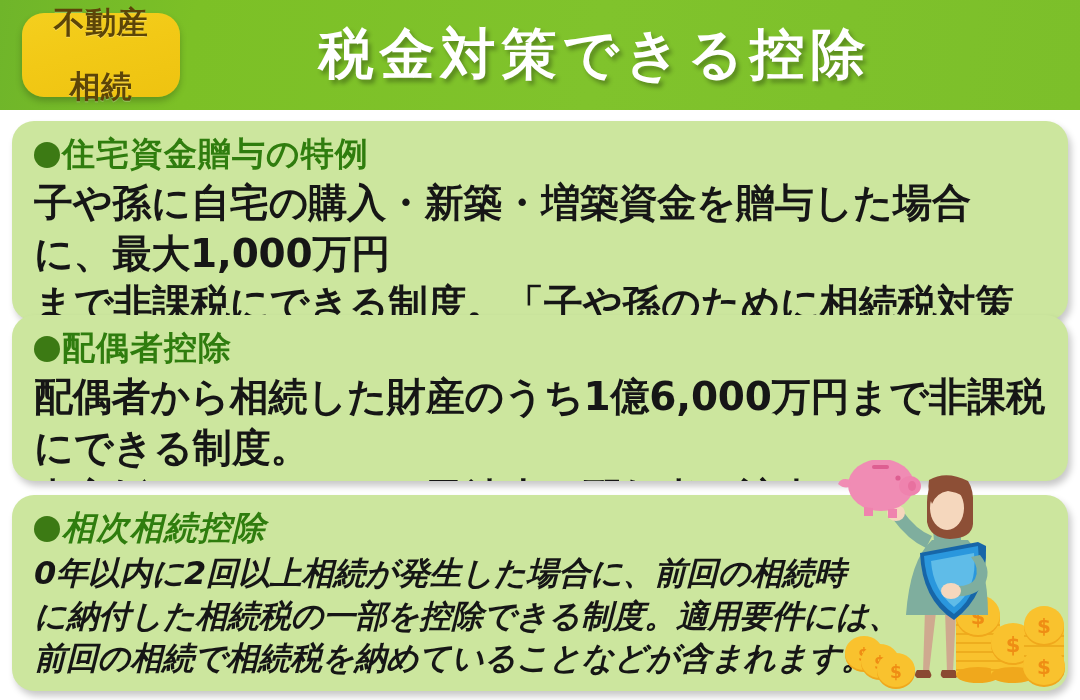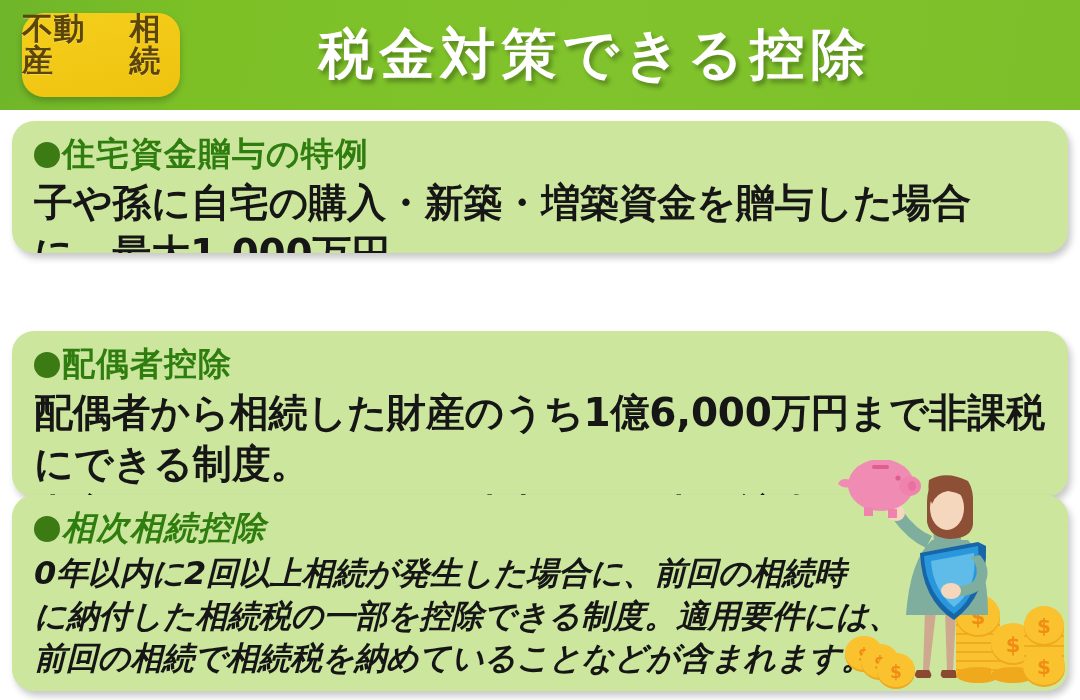--- a/index.html
+++ b/index.html
@@ -34,20 +34,22 @@
   .cat-badge {
     position: absolute;
     left: 22px;
     top: 13px;
     width: 158px;
     height: 84px;
     border-radius: 22px;
     background: linear-gradient(165deg, #f4cf1e 0%, #f2c916 45%, #eec310 100%);
     box-shadow: 0 4px 7px rgba(0,0,0,0.22);
     display: flex;
+    flex-direction: column;
+    align-items: center;
     justify-content: center;
     line-height: 1.02;
     gap: 32px;
   }
   .cat-badge-line {
     color: #5c4508;
     font-size: 31px;
     font-weight: bold;
     letter-spacing: 0.5px;
     text-shadow: 0 1px 0 rgba(255,255,255,0.28);
@@ -84,22 +86,22 @@
     position: absolute;
     left: 12px;
     width: 1056px;
     background: #cce69e;
     border-radius: 22px;
     box-shadow: 3px 5px 7px rgba(0,0,0,0.22);
     padding: 12px 22px 10px 22px;
     overflow: hidden;
   }
 
-  .card-1 { top: 11px;  height: 132px; }
-  .card-2 { top: 221px; height: 166px; }
+  .card-1 { top: 11px;  height: 200px; }
+  .card-2 { top: 205px; height: 166px; }
   .card-3 { top: 385px; height: 196px; font-style: italic; }
 
   .card-heading {
     color: #2f7d0e;
     font-size: 33px;
     font-weight: bold;
     letter-spacing: 1px;
     line-height: 1.28;
     white-space: nowrap;
   }

